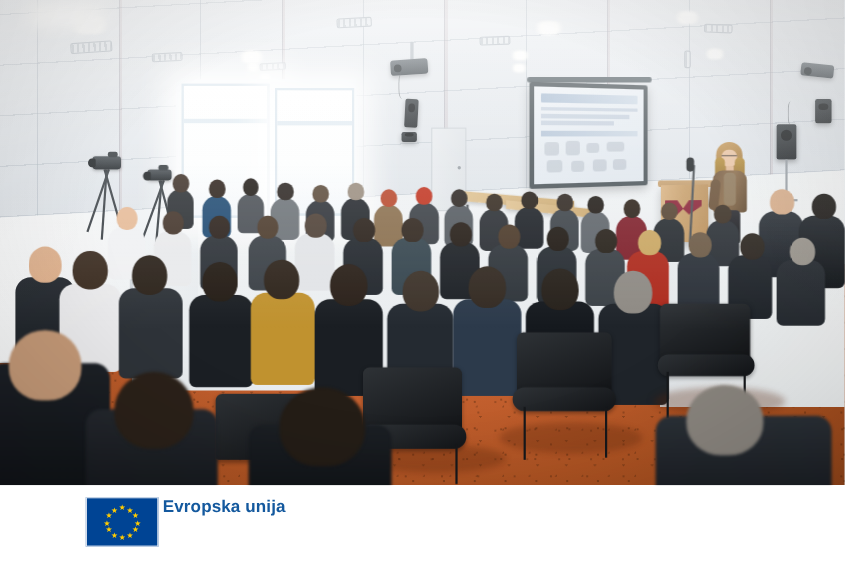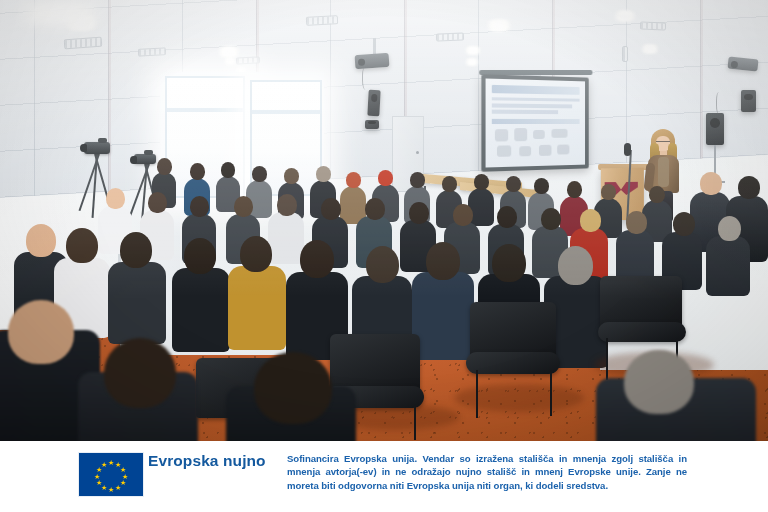--- a/index.html
+++ b/index.html
@@ -775,19 +775,18 @@
         <div class="eu-star" style="left:29px; top:34px;">★</div>
         <div class="eu-star" style="left:22px; top:32px;">★</div>
         <div class="eu-star" style="left:17px; top:27px;">★</div>
         <div class="eu-star" style="left:15px; top:21px;">★</div>
         <div class="eu-star" style="left:17px; top:14px;">★</div>
         <div class="eu-star" style="left:22px; top:9px;">★</div>
       </div>
     </div>
 
     <div class="eu-text">
-      <div>Evropska nujno</div>
-    </div>
-
-    <div class="disclaimer">Sofinancira Evropska unija. Vendar so izražena stališča in mnenja zgolj stališča in mnenja avtorja(-ev) in ne odražajo nujno stališč in mnenj Evropske unije. Zanje ne moreta biti odgovorna niti Evropska unija niti organ, ki dodeli sredstva.</div>
+      <div>Evropska unija</div>
+    </div>
+
   </div>
 
 </div>
 
 </body></html>

